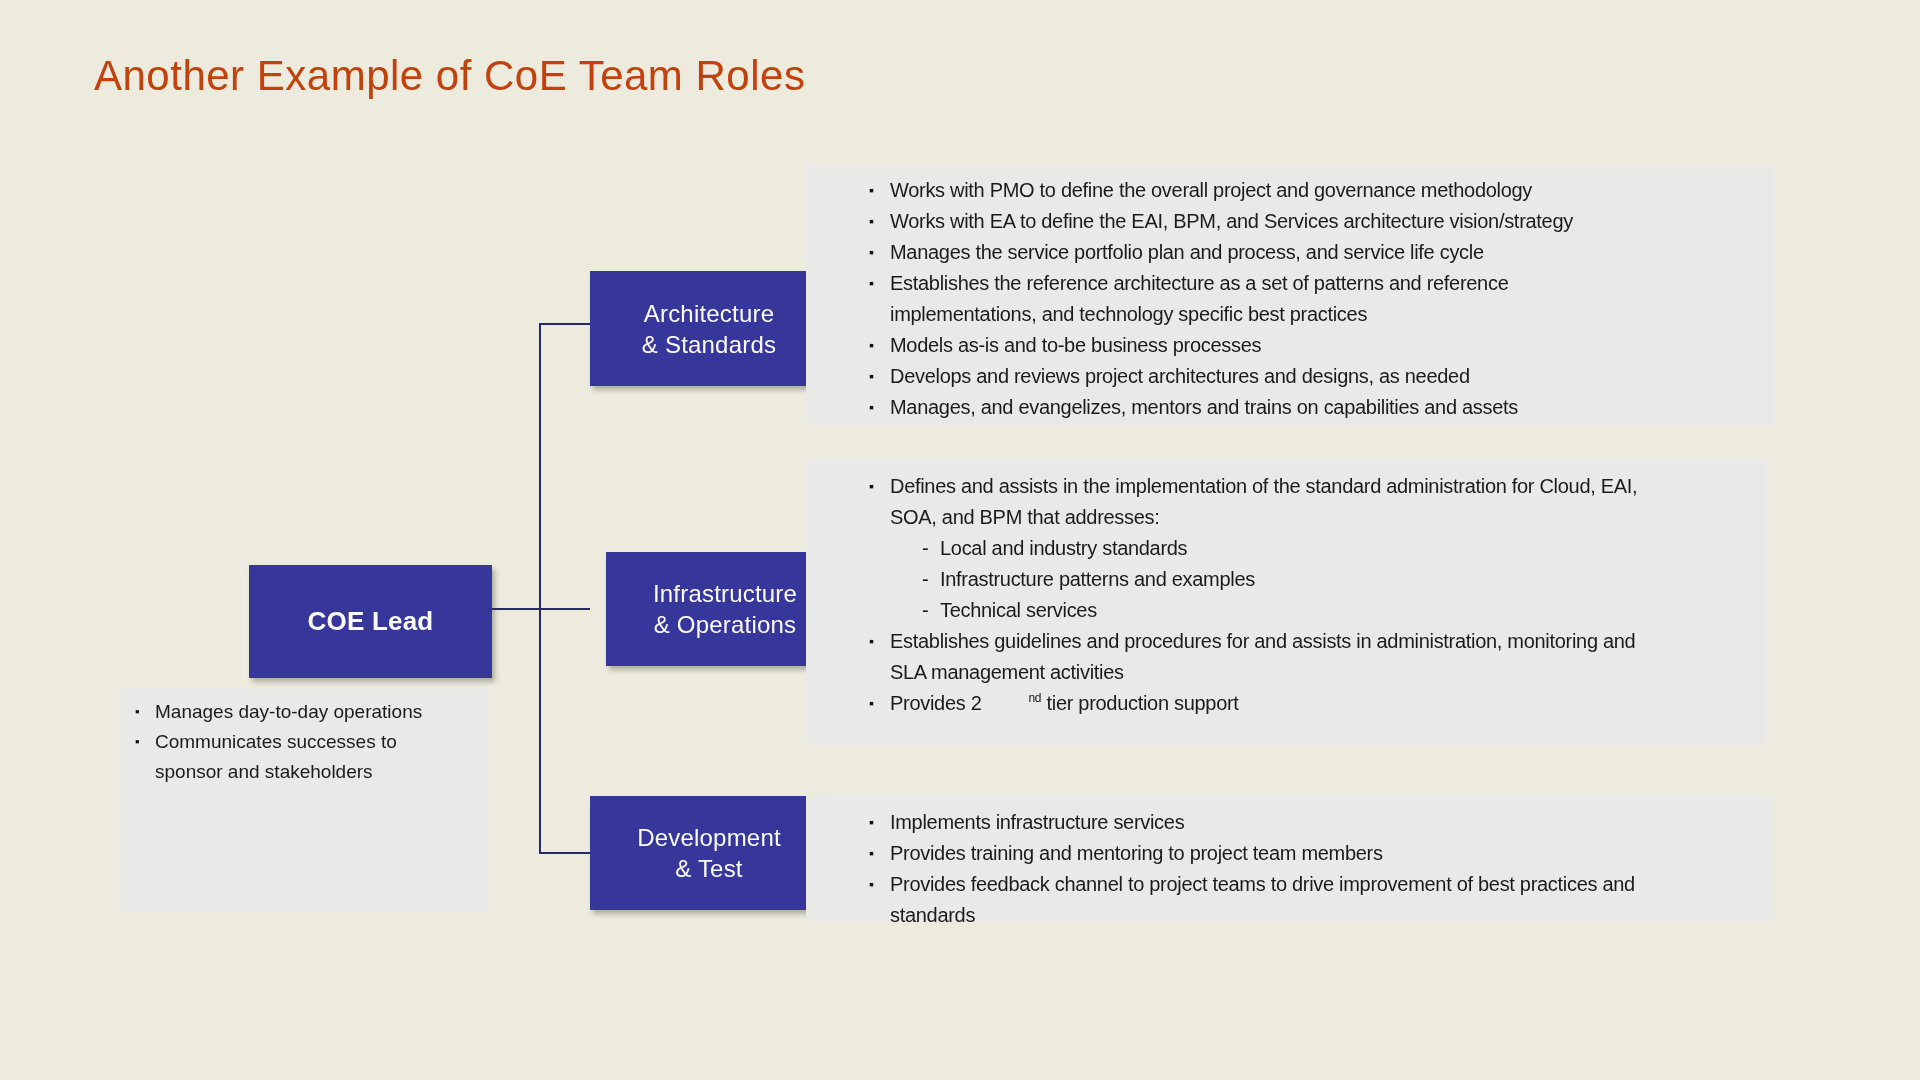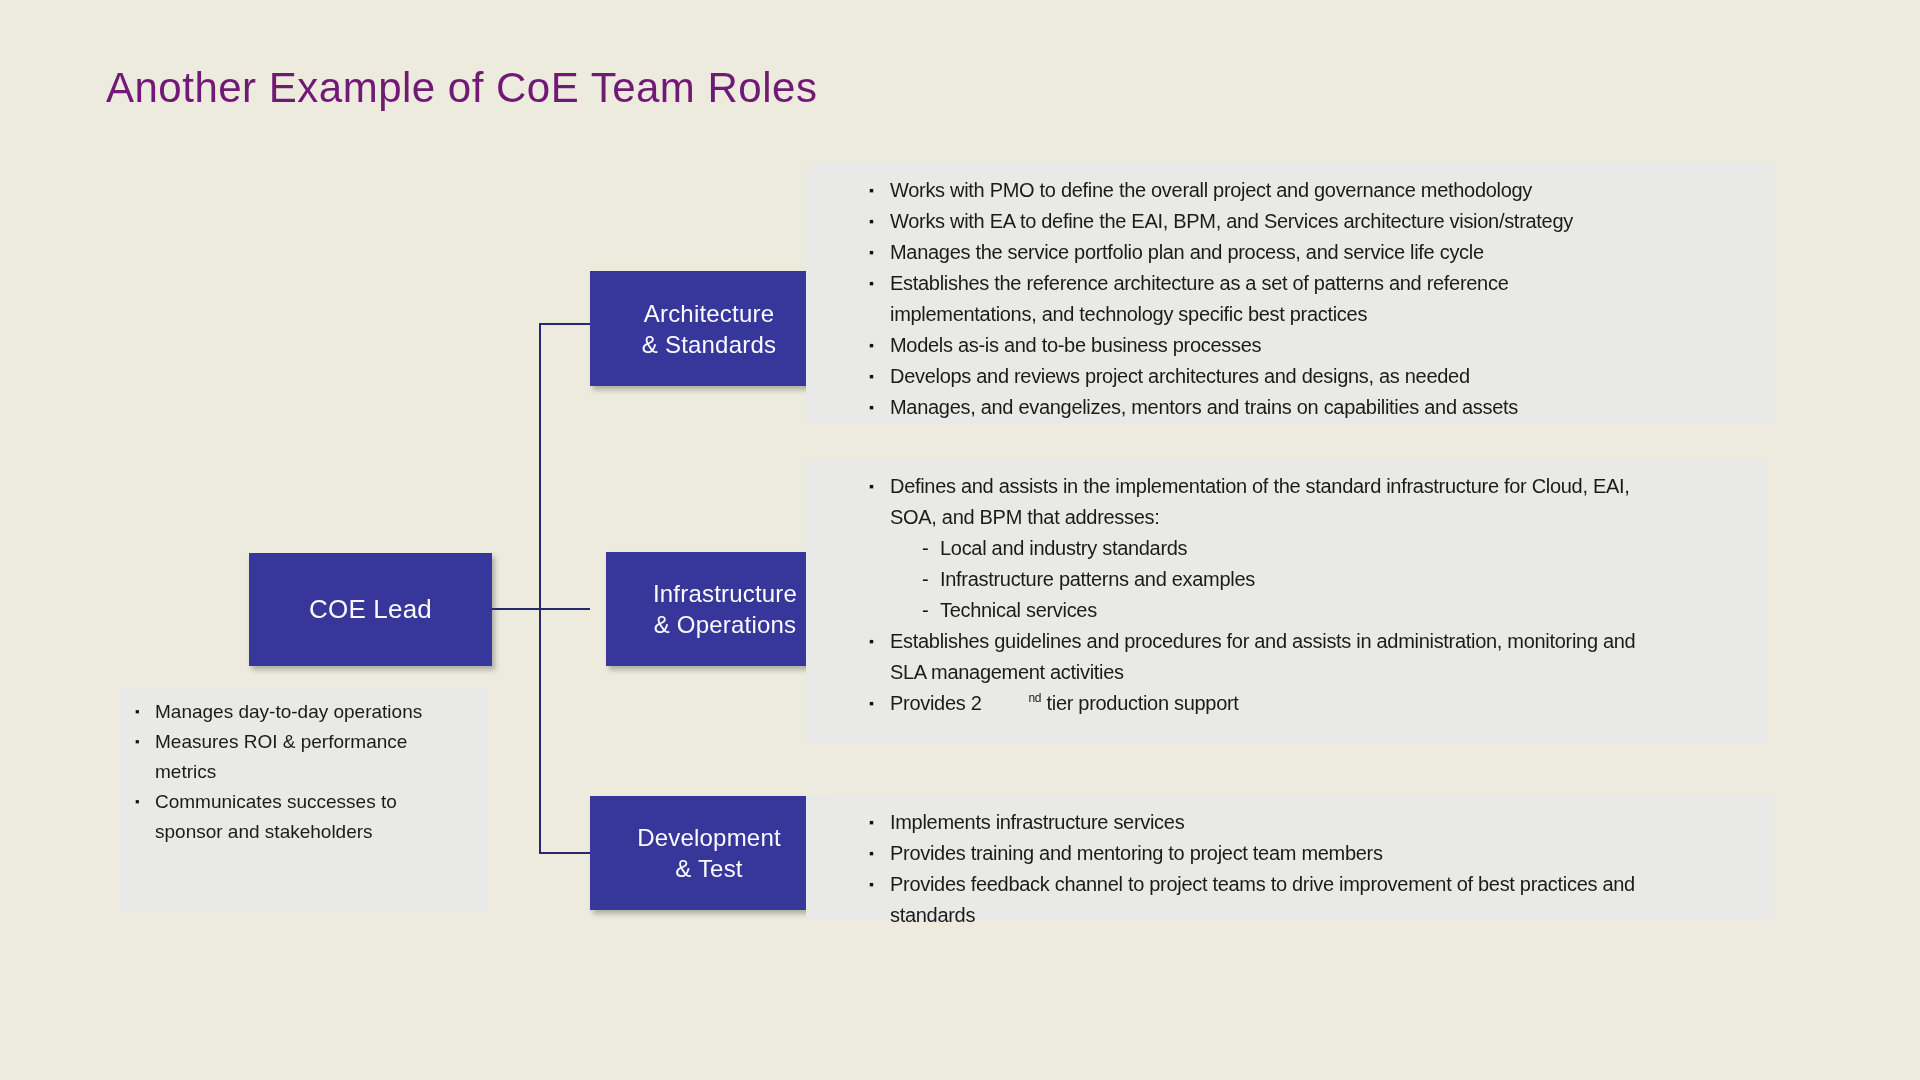--- a/index.html
+++ b/index.html
@@ -4,36 +4,36 @@
 <style>
   :root{
     --background:#EDEBDE; --panel:#E9E9E8; --box:#37379B; --boxtext:#FBFBFF;
     --connector:#28286E; --text:#1B1B1B;
   }
   html,body{margin:0;padding:0;}
   body{width:1920px;height:1080px;overflow:hidden;background:var(--background);
        font-family:"Liberation Sans",sans-serif;color:var(--text);}
   .slide{position:relative;width:1920px;height:1080px;background:var(--background);}
 
-  .title{position:absolute;left:94px;top:52px;margin:12px;font-size:42px;font-weight:400;
-         letter-spacing:.5px;color:#701a75;white-space:nowrap;}
+  .title{position:absolute;left:94px;top:52px;margin:0;font-size:42px;font-weight:400;
+         letter-spacing:.5px;color:#c2410c;white-space:nowrap;}
 
   
   .line{position:absolute;background:var(--connector);}
   #trunk{left:539px;top:323px;width:2px;height:531px;}
   #stub-coe{left:492px;top:608px;width:98px;height:2px;}
   #stub-arch{left:539px;top:323px;width:51px;height:2px;}
   #stub-dev{left:539px;top:852px;width:51px;height:2px;}
 
   
   .box{position:absolute;background:var(--box);color:var(--boxtext);
        display:flex;flex-direction:column;justify-content:center;
        text-align:center;box-shadow:3px 4px 5px rgba(60,60,50,.35);}
   .box .box-label{display:block;font-size:24px;line-height:31px;letter-spacing:.2px;}
-  #box-coe{left:249px;top:553px;width:243px;height:113px;}
+  #box-coe{left:249px;top:565px;width:243px;height:113px;font-weight:bold;}
   #box-coe .box-label{font-size:26px;}
   #box-arch{left:590px;top:271px;width:238px;height:115px;}
   #box-infra{left:590px;top:552px;width:238px;height:114px;margin-left:16px;}
   #box-dev{left:590px;top:796px;width:238px;height:114px;}
 
   
   .panel{position:absolute;background:var(--panel);}
   #panel-lead{left:120px;top:688px;width:368px;height:224px;}
   #panel-arch{left:806px;top:163px;width:969px;height:262px;}
   #panel-infra{left:806px;top:459px;width:961px;height:286px;}
@@ -80,43 +80,41 @@
   </div>
 
   <div class="box" id="box-dev">
     <span class="box-label">Development</span>
     <span class="box-label">&amp; Test</span>
   </div>
 
   <div class="panel" id="panel-lead">
     <ul class="bullets">
         <li class="l1"><span>Manages day-to-day operations</span></li>
-        <li class="l1"><span>Measures ROI &amp; performance
-metrics</span></li>
         <li class="l1"><span>Communicates successes to
 sponsor and stakeholders</span></li>
       </ul>
   </div>
 
   <div class="panel" id="panel-arch">
     <ul class="bullets">
         <li class="l1"><span>Works with PMO to define the overall project and governance methodology</span></li>
         <li class="l1"><span>Works with EA to define the EAI, BPM, and Services architecture vision/strategy</span></li>
         <li class="l1"><span>Manages the service portfolio plan and process, and service life cycle</span></li>
         <li class="l1"><span>Establishes the reference architecture as a set of patterns and reference
 implementations, and technology specific best practices</span></li>
         <li class="l1"><span>Models as-is and to-be business processes</span></li>
         <li class="l1"><span>Develops and reviews project architectures and designs, as needed</span></li>
         <li class="l1"><span>Manages, and evangelizes, mentors and trains on capabilities and assets</span></li>
       </ul>
   </div>
 
   <div class="panel" id="panel-infra">
     <ul class="bullets">
-        <li class="l1"><span>Defines and assists in the implementation of the standard infrastructure for Cloud, EAI,
+        <li class="l1"><span>Defines and assists in the implementation of the standard administration for Cloud, EAI,
 SOA, and BPM that addresses:</span></li>
         <li class="l2"><span>Local and industry standards</span></li>
         <li class="l2"><span>Infrastructure patterns and examples</span></li>
         <li class="l2"><span>Technical services</span></li>
         <li class="l1"><span>Establishes guidelines and procedures for and assists in administration, monitoring and
 SLA management activities</span></li>
         <li class="l1"><span>Provides 2</span><sup>nd</sup><span> tier production support</span></li>
       </ul>
   </div>
 

